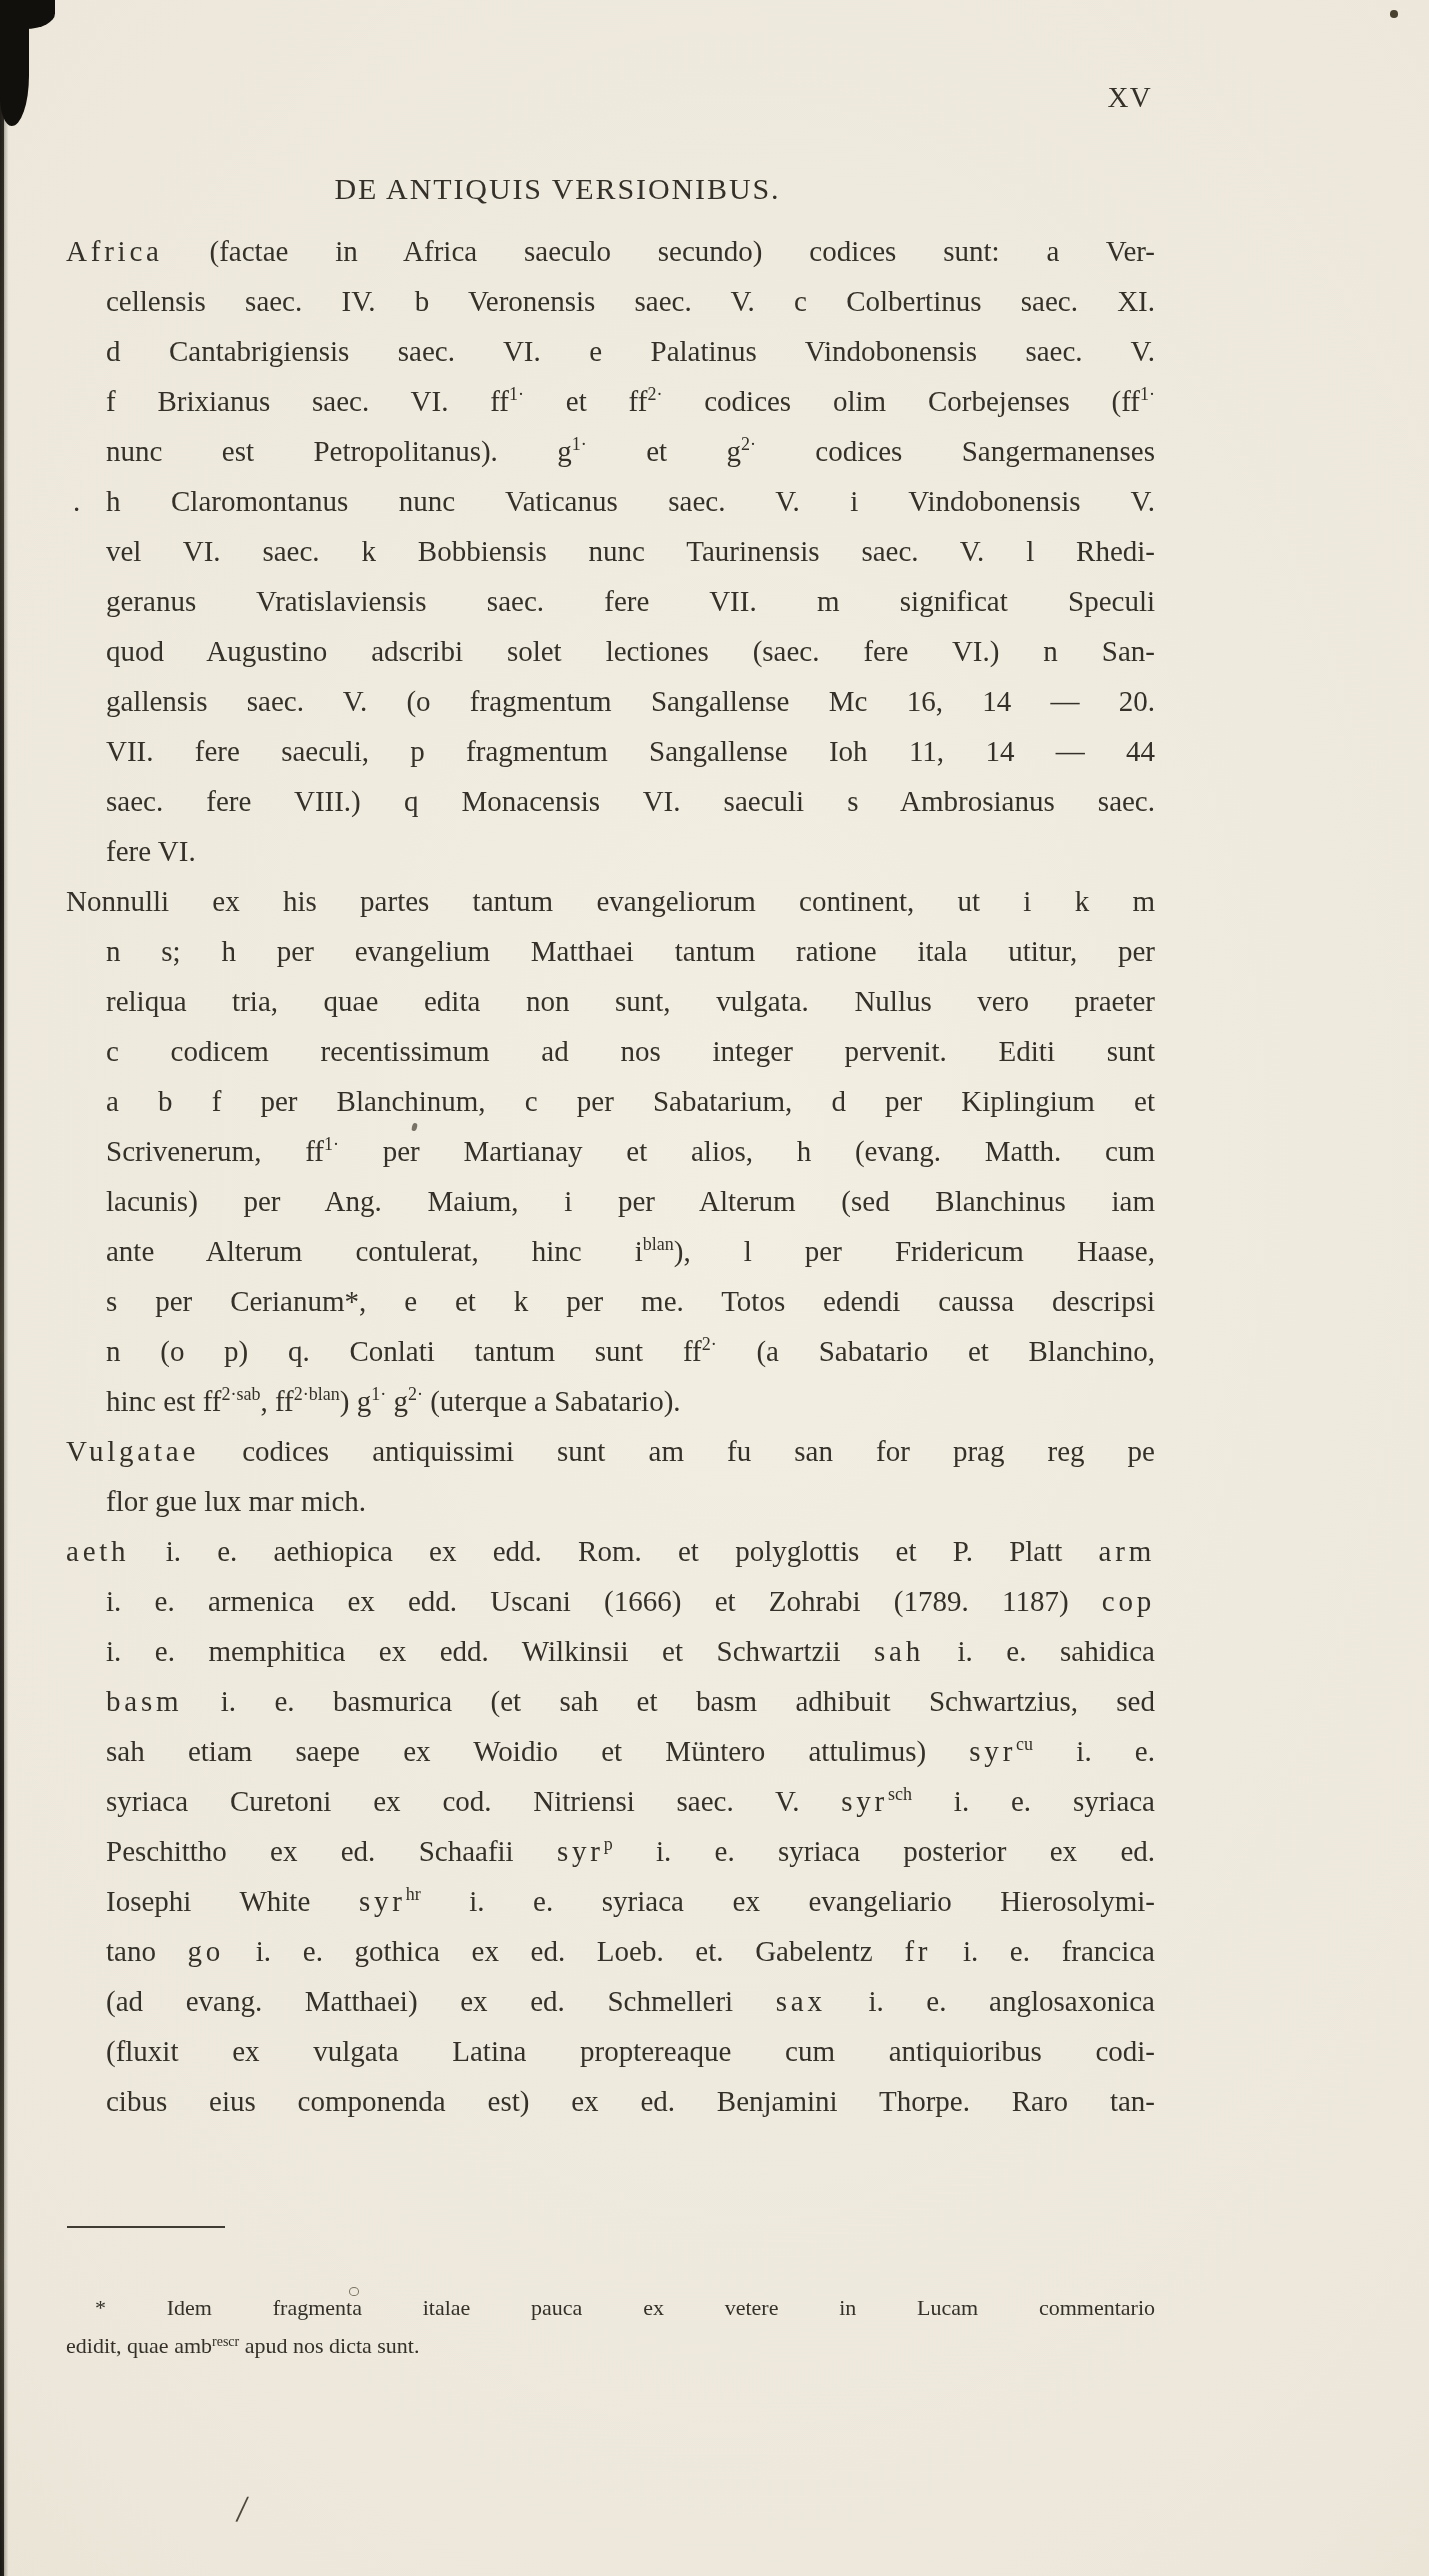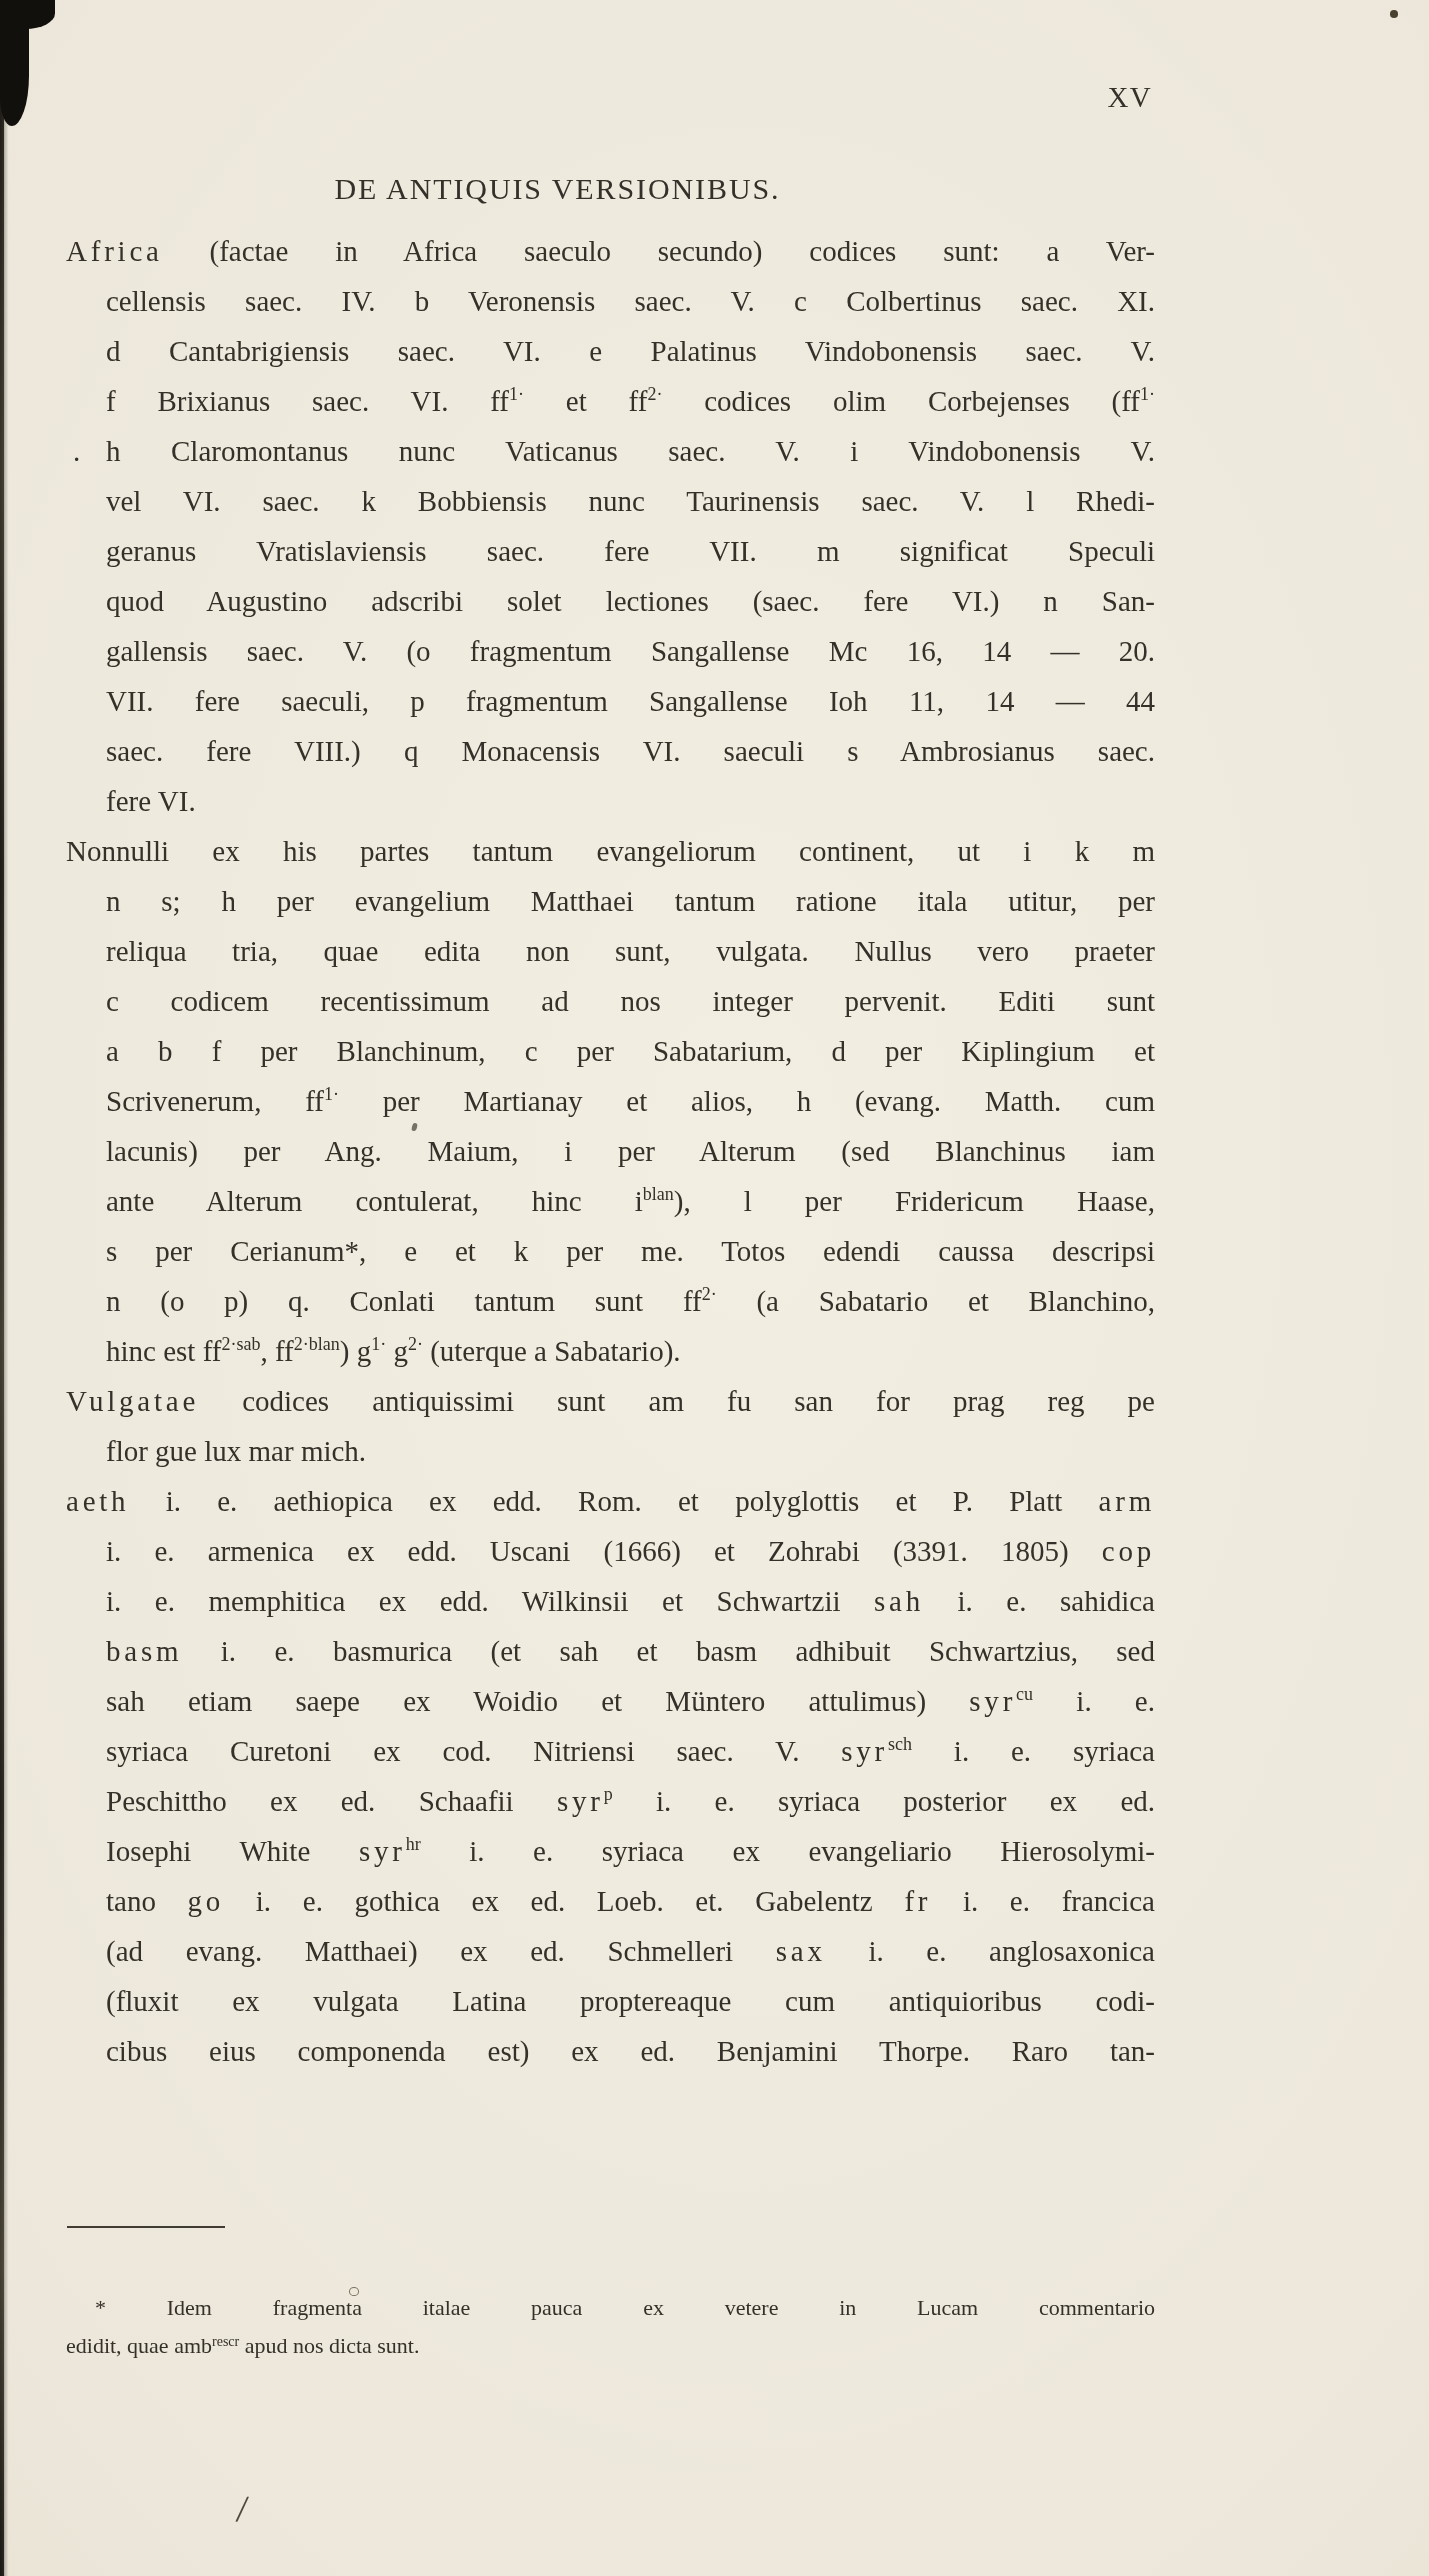--- a/index.html
+++ b/index.html
@@ -74,20 +74,21 @@
   <div class="pagenum">XV</div>
 
   <h1 class="title">DE ANTIQUIS VERSIONIBUS.</h1>
 
   <div class="text" id="body-text">
       <div>
         <div class="line"><span class="spaced">Africa</span><span class="t"> (factae in Africa saeculo secundo) codices sunt: a Ver-</span></div>
         <div class="line cont"><span class="t">cellensis saec. IV. b Veronensis saec. V. c Colbertinus saec. XI.</span></div>
         <div class="line cont"><span class="t">d Cantabrigiensis saec. VI. e Palatinus Vindobonensis saec. V.</span></div>
         <div class="line cont"><span class="t">f Brixianus saec. VI. ff</span><span class="sup">1·</span><span class="t"> et ff</span><span class="sup">2·</span><span class="t"> codices olim Corbejenses (ff</span><span class="sup">1·</span></div>
+        <div class="line cont"><span class="t">nunc est Petropolitanus). g</span><span class="sup">1·</span><span class="t"> et g</span><span class="sup">2·</span><span class="t"> codices Sangermanenses</span></div>
         <div class="line cont"><span class="mark">.</span><span class="t">h Claromontanus nunc Vaticanus saec. V. i Vindobonensis V.</span></div>
         <div class="line cont"><span class="t">vel VI. saec. k Bobbiensis nunc Taurinensis saec. V. l Rhedi-</span></div>
         <div class="line cont"><span class="t">geranus Vratislaviensis saec. fere VII. m significat Speculi</span></div>
         <div class="line cont"><span class="t">quod Augustino adscribi solet lectiones (saec. fere VI.) n San-</span></div>
         <div class="line cont"><span class="t">gallensis saec. V. (o fragmentum Sangallense Mc 16, 14 — 20.</span></div>
         <div class="line cont"><span class="t">VII. fere saeculi, p fragmentum Sangallense Ioh 11, 14 — 44</span></div>
         <div class="line cont"><span class="t">saec. fere VIII.) q Monacensis VI. saeculi s Ambrosianus saec.</span></div>
         <div class="line cont noj"><span class="t">fere VI.</span></div>
       </div>
       <div>
@@ -102,21 +103,21 @@
         <div class="line cont"><span class="t">s per Cerianum*, e et k per me. Totos edendi caussa descripsi</span></div>
         <div class="line cont"><span class="t">n (o p) q. Conlati tantum sunt ff</span><span class="sup">2·</span><span class="t"> (a Sabatario et Blanchino,</span></div>
         <div class="line cont noj"><span class="t">hinc est ff</span><span class="sup">2·sab</span><span class="t">, ff</span><span class="sup">2·blan</span><span class="t">) g</span><span class="sup">1·</span><span class="t"> g</span><span class="sup">2·</span><span class="t"> (uterque a Sabatario).</span></div>
       </div>
       <div>
         <div class="line"><span class="spaced">Vulgatae</span><span class="t"> codices antiquissimi sunt am fu san for prag reg pe</span></div>
         <div class="line cont noj"><span class="t">flor gue lux mar mich.</span></div>
       </div>
       <div>
         <div class="line"><span class="spaced">aeth</span><span class="t"> i. e. aethiopica ex edd. Rom. et polyglottis et P. Platt </span><span class="spaced">arm</span></div>
-        <div class="line cont"><span class="t">i. e. armenica ex edd. Uscani (1666) et Zohrabi (3391. 1805) </span><span class="spaced">cop</span></div>
+        <div class="line cont"><span class="t">i. e. armenica ex edd. Uscani (1666) et Zohrabi (1789. 1187) </span><span class="spaced">cop</span></div>
         <div class="line cont"><span class="t">i. e. memphitica ex edd. Wilkinsii et Schwartzii </span><span class="spaced">sah</span><span class="t"> i. e. sahidica</span></div>
         <div class="line cont"><span class="spaced">basm</span><span class="t"> i. e. basmurica (et sah et basm adhibuit Schwartzius, sed</span></div>
         <div class="line cont"><span class="t">sah etiam saepe ex Woidio et Müntero attulimus) </span><span class="spaced">syr</span><span class="sup">cu</span><span class="t"> i. e.</span></div>
         <div class="line cont"><span class="t">syriaca Curetoni ex cod. Nitriensi saec. V. </span><span class="spaced">syr</span><span class="sup">sch</span><span class="t"> i. e. syriaca</span></div>
         <div class="line cont"><span class="t">Peschittho ex ed. Schaafii </span><span class="spaced">syr</span><span class="sup">p</span><span class="t"> i. e. syriaca posterior ex ed.</span></div>
         <div class="line cont"><span class="t">Iosephi White </span><span class="spaced">syr</span><span class="sup">hr</span><span class="t"> i. e. syriaca ex evangeliario Hierosolymi-</span></div>
         <div class="line cont"><span class="t">tano </span><span class="spaced">go</span><span class="t"> i. e. gothica ex ed. Loeb. et. Gabelentz </span><span class="spaced">fr</span><span class="t"> i. e. francica</span></div>
         <div class="line cont"><span class="t">(ad evang. Matthaei) ex ed. Schmelleri </span><span class="spaced">sax</span><span class="t"> i. e. anglosaxonica</span></div>
         <div class="line cont"><span class="t">(fluxit ex vulgata Latina proptereaque cum antiquioribus codi-</span></div>
         <div class="line cont"><span class="t">cibus eius componenda est) ex ed. Benjamini Thorpe. Raro tan-</span></div>

